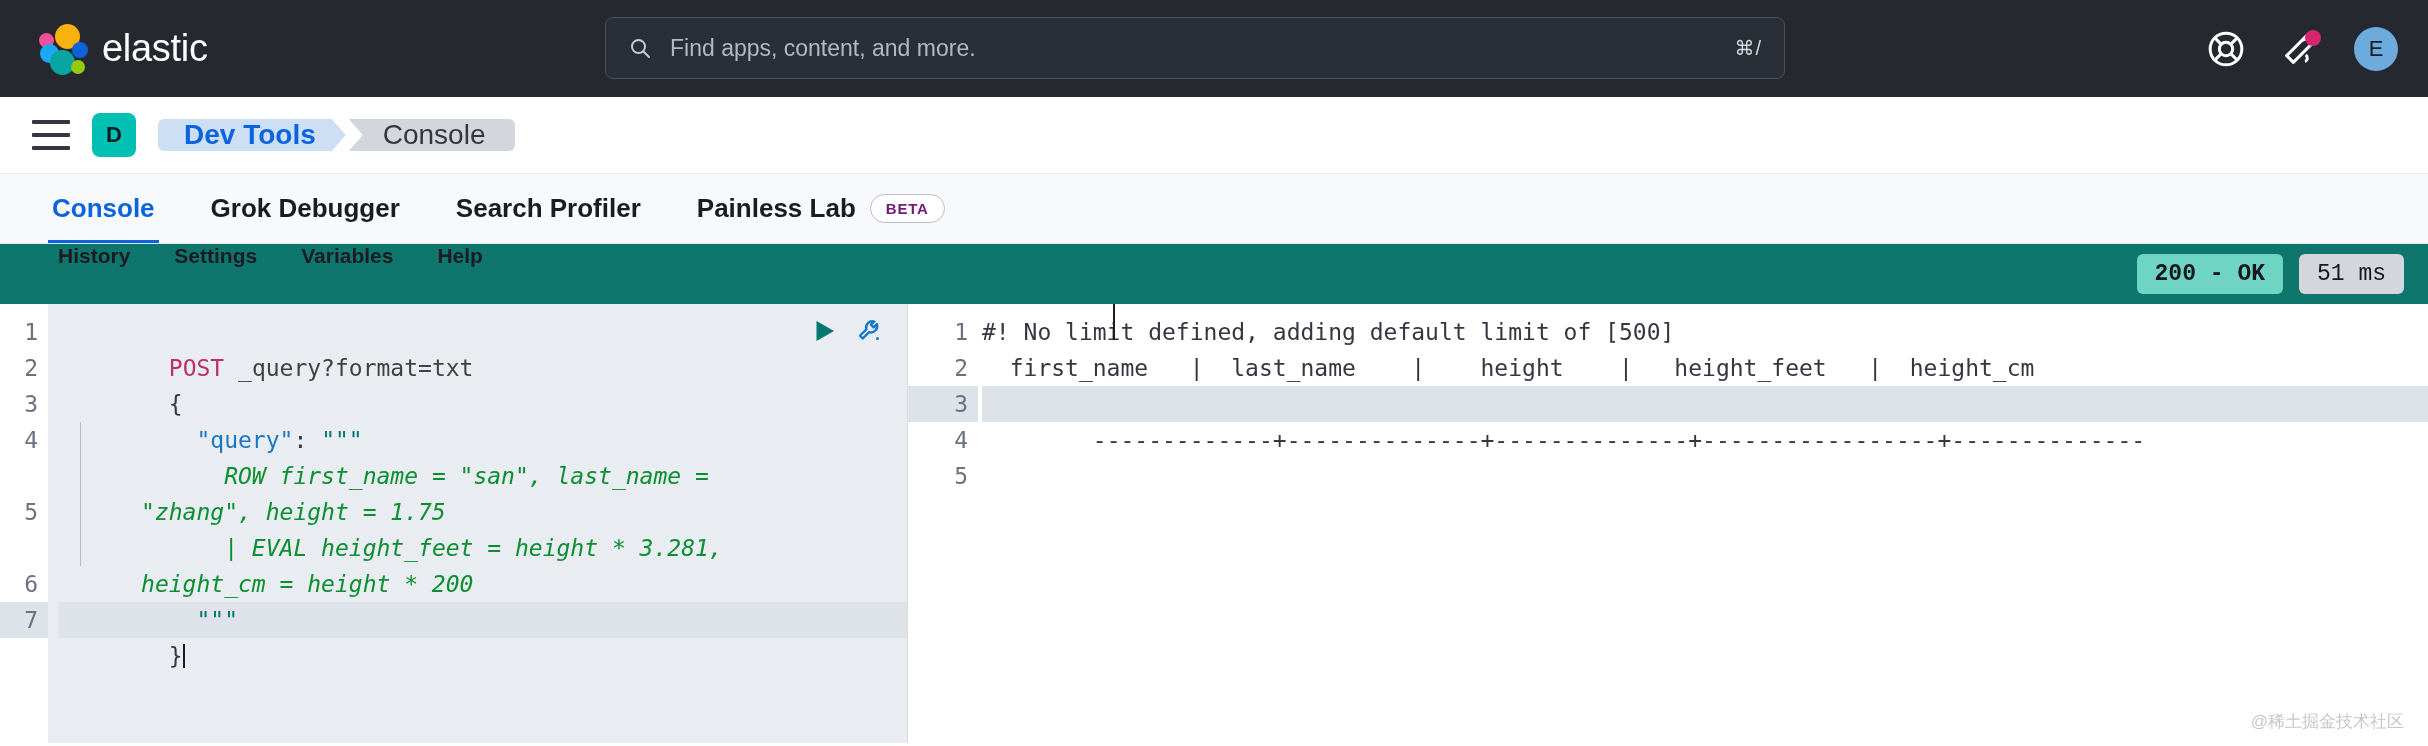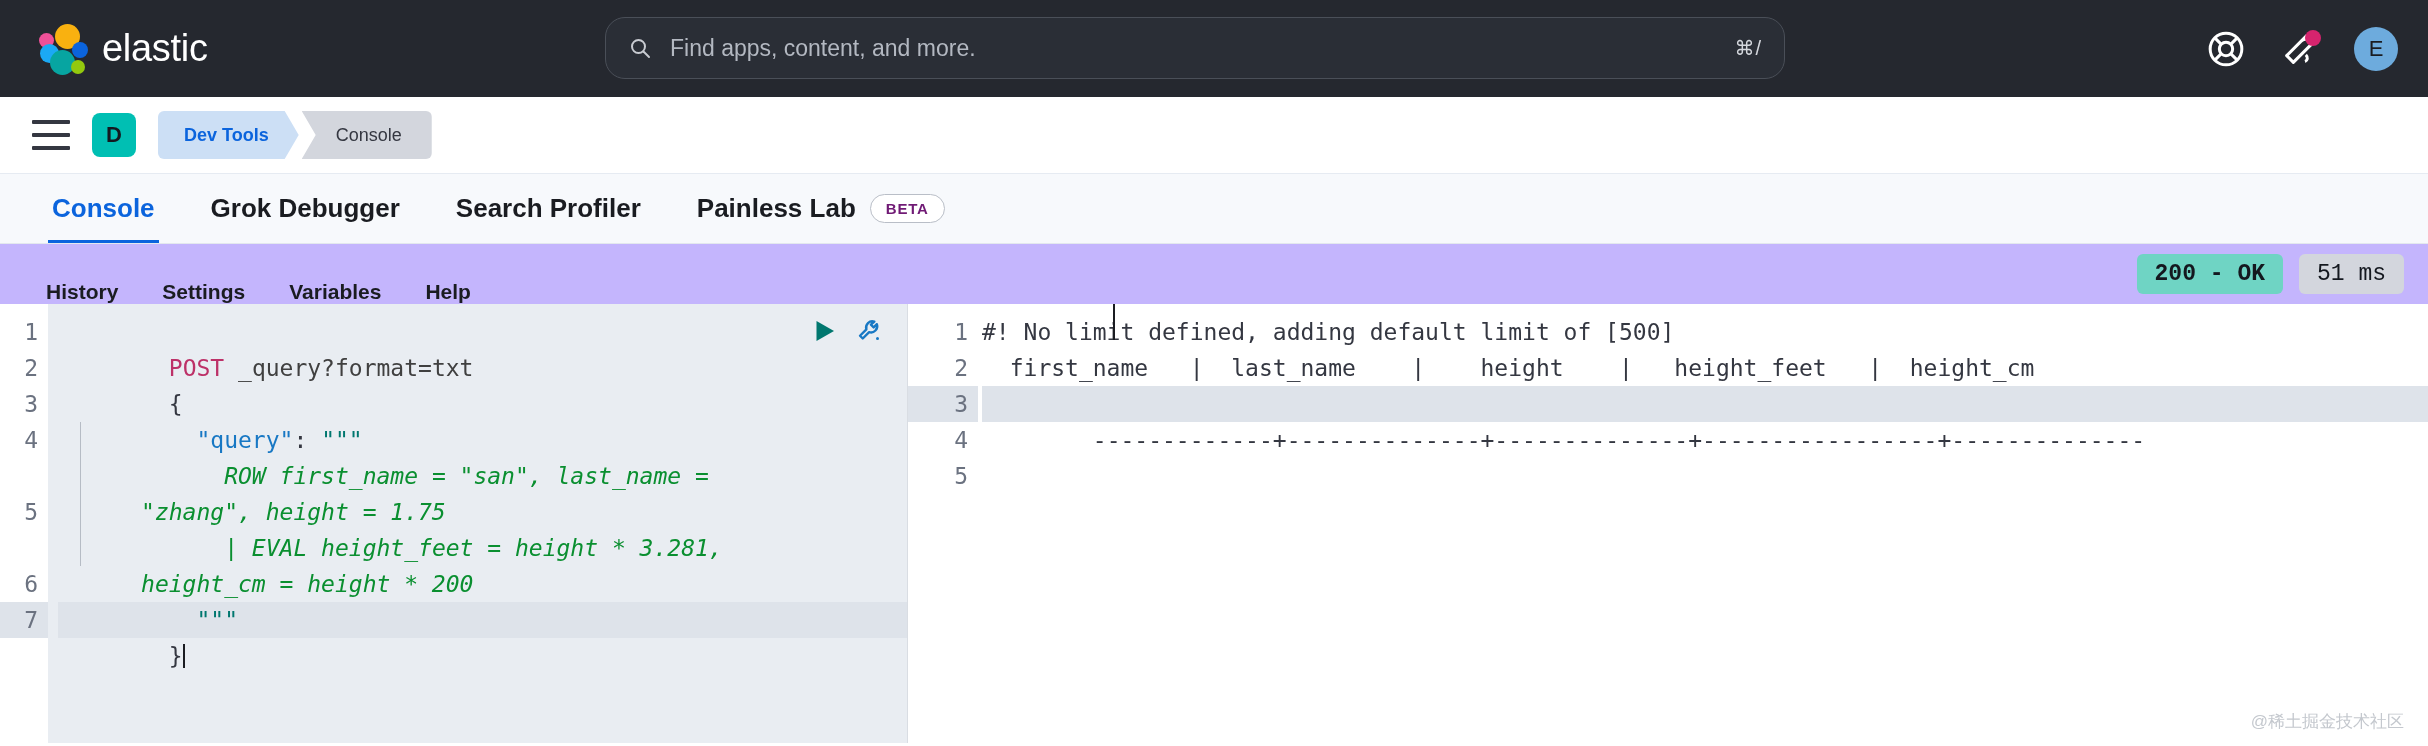--- a/index.html
+++ b/index.html
@@ -29,21 +29,21 @@
   .el-teal   { width: 25px; height: 25px; background: #07a5a1; left: 12px; top: 28px; }
   .el-green  { width: 14px; height: 14px; background: #93c90e; left: 33px; top: 38px; }
   .brand-name { color: #ffffff; font-size: 38px; font-weight: 400; letter-spacing: -0.3px; }
 
   .searchbar {
     position: absolute;
     left: 605px; top: 17px;
     width: 1180px; height: 62px;
     background: #2a2e36;
     border: 1px solid #4a4f58;
-    border-radius: 20px;
+    border-radius: 8px;
     display: flex; align-items: center;
     padding: 0 22px;
     gap: 18px;
   }
   .search-icon { width: 24px; height: 24px; flex: none; }
   .search-input {
     flex: 1; background: transparent; border: none; outline: none;
     color: #c8cbd1; font-size: 23px;
     font-family: "Liberation Sans", sans-serif;
   }
@@ -85,23 +85,23 @@
   .hamburger i { display: block; height: 4px; background: #343741; border-radius: 1px; }
   .space-avatar {
     width: 44px; height: 44px; border-radius: 8px;
     background: #00bfb3; color: #14181f;
     font-size: 22px; font-weight: 600;
     display: flex; align-items: center; justify-content: center;
     cursor: pointer;
   }
   .crumbs { display: flex; align-items: center; height: 44px; }
   .crumb {
-    height: 48px; display: flex; align-items: center;
+    height: 32px; display: flex; align-items: center;
     padding: 0 30px 0 26px;
-    font-size: 18px; font-weight: 700;
+    font-size: 28px; font-weight: 700;
     cursor: pointer;
     clip-path: polygon(0 0, calc(100% - 14px) 0, 100% 50%, calc(100% - 14px) 100%, 0 100%);
     margin-right: 3px;
     text-align: center;
   }
   .crumb.first { border-radius: 6px 0 0 6px; background: #ccdff5; color: #0b64dd; }
   .crumb.last  { background: #d3d6dd; color: #343741; font-weight: 400;
                  clip-path: polygon(0 0, 100% 0, 100% 100%, 0 100%, 14px 50%);
                  padding: 0 30px 0 34px; border-radius: 0 6px 6px 0; }
 
@@ -129,23 +129,23 @@
   .beta-badge {
     border: 1px solid #b9bec7; border-radius: 20px;
     padding: 5px 15px;
     font-size: 15px; font-weight: 700; letter-spacing: 0.8px;
     color: #701a75; background: #ffffff;
   }
 
   
   .submenu-row {
     height: 60px;
-    background: #c4b5fd;
-    display: flex; align-items: flex-end;
-    padding: 0 24px;
+    background: #0f766e;
+    display: flex; align-items: flex-start;
+    padding: 0 36px;
     gap: 0;
     position: relative;
   }
   .submenu-item {
     font-size: 21px; font-weight: 700; color: #1a1c21;
     padding: 0 22px; cursor: pointer;
   }
   .status-group {
     position: absolute; right: 24px; top: 50%; transform: translateY(-50%);
     display: flex; align-items: center; gap: 16px;

